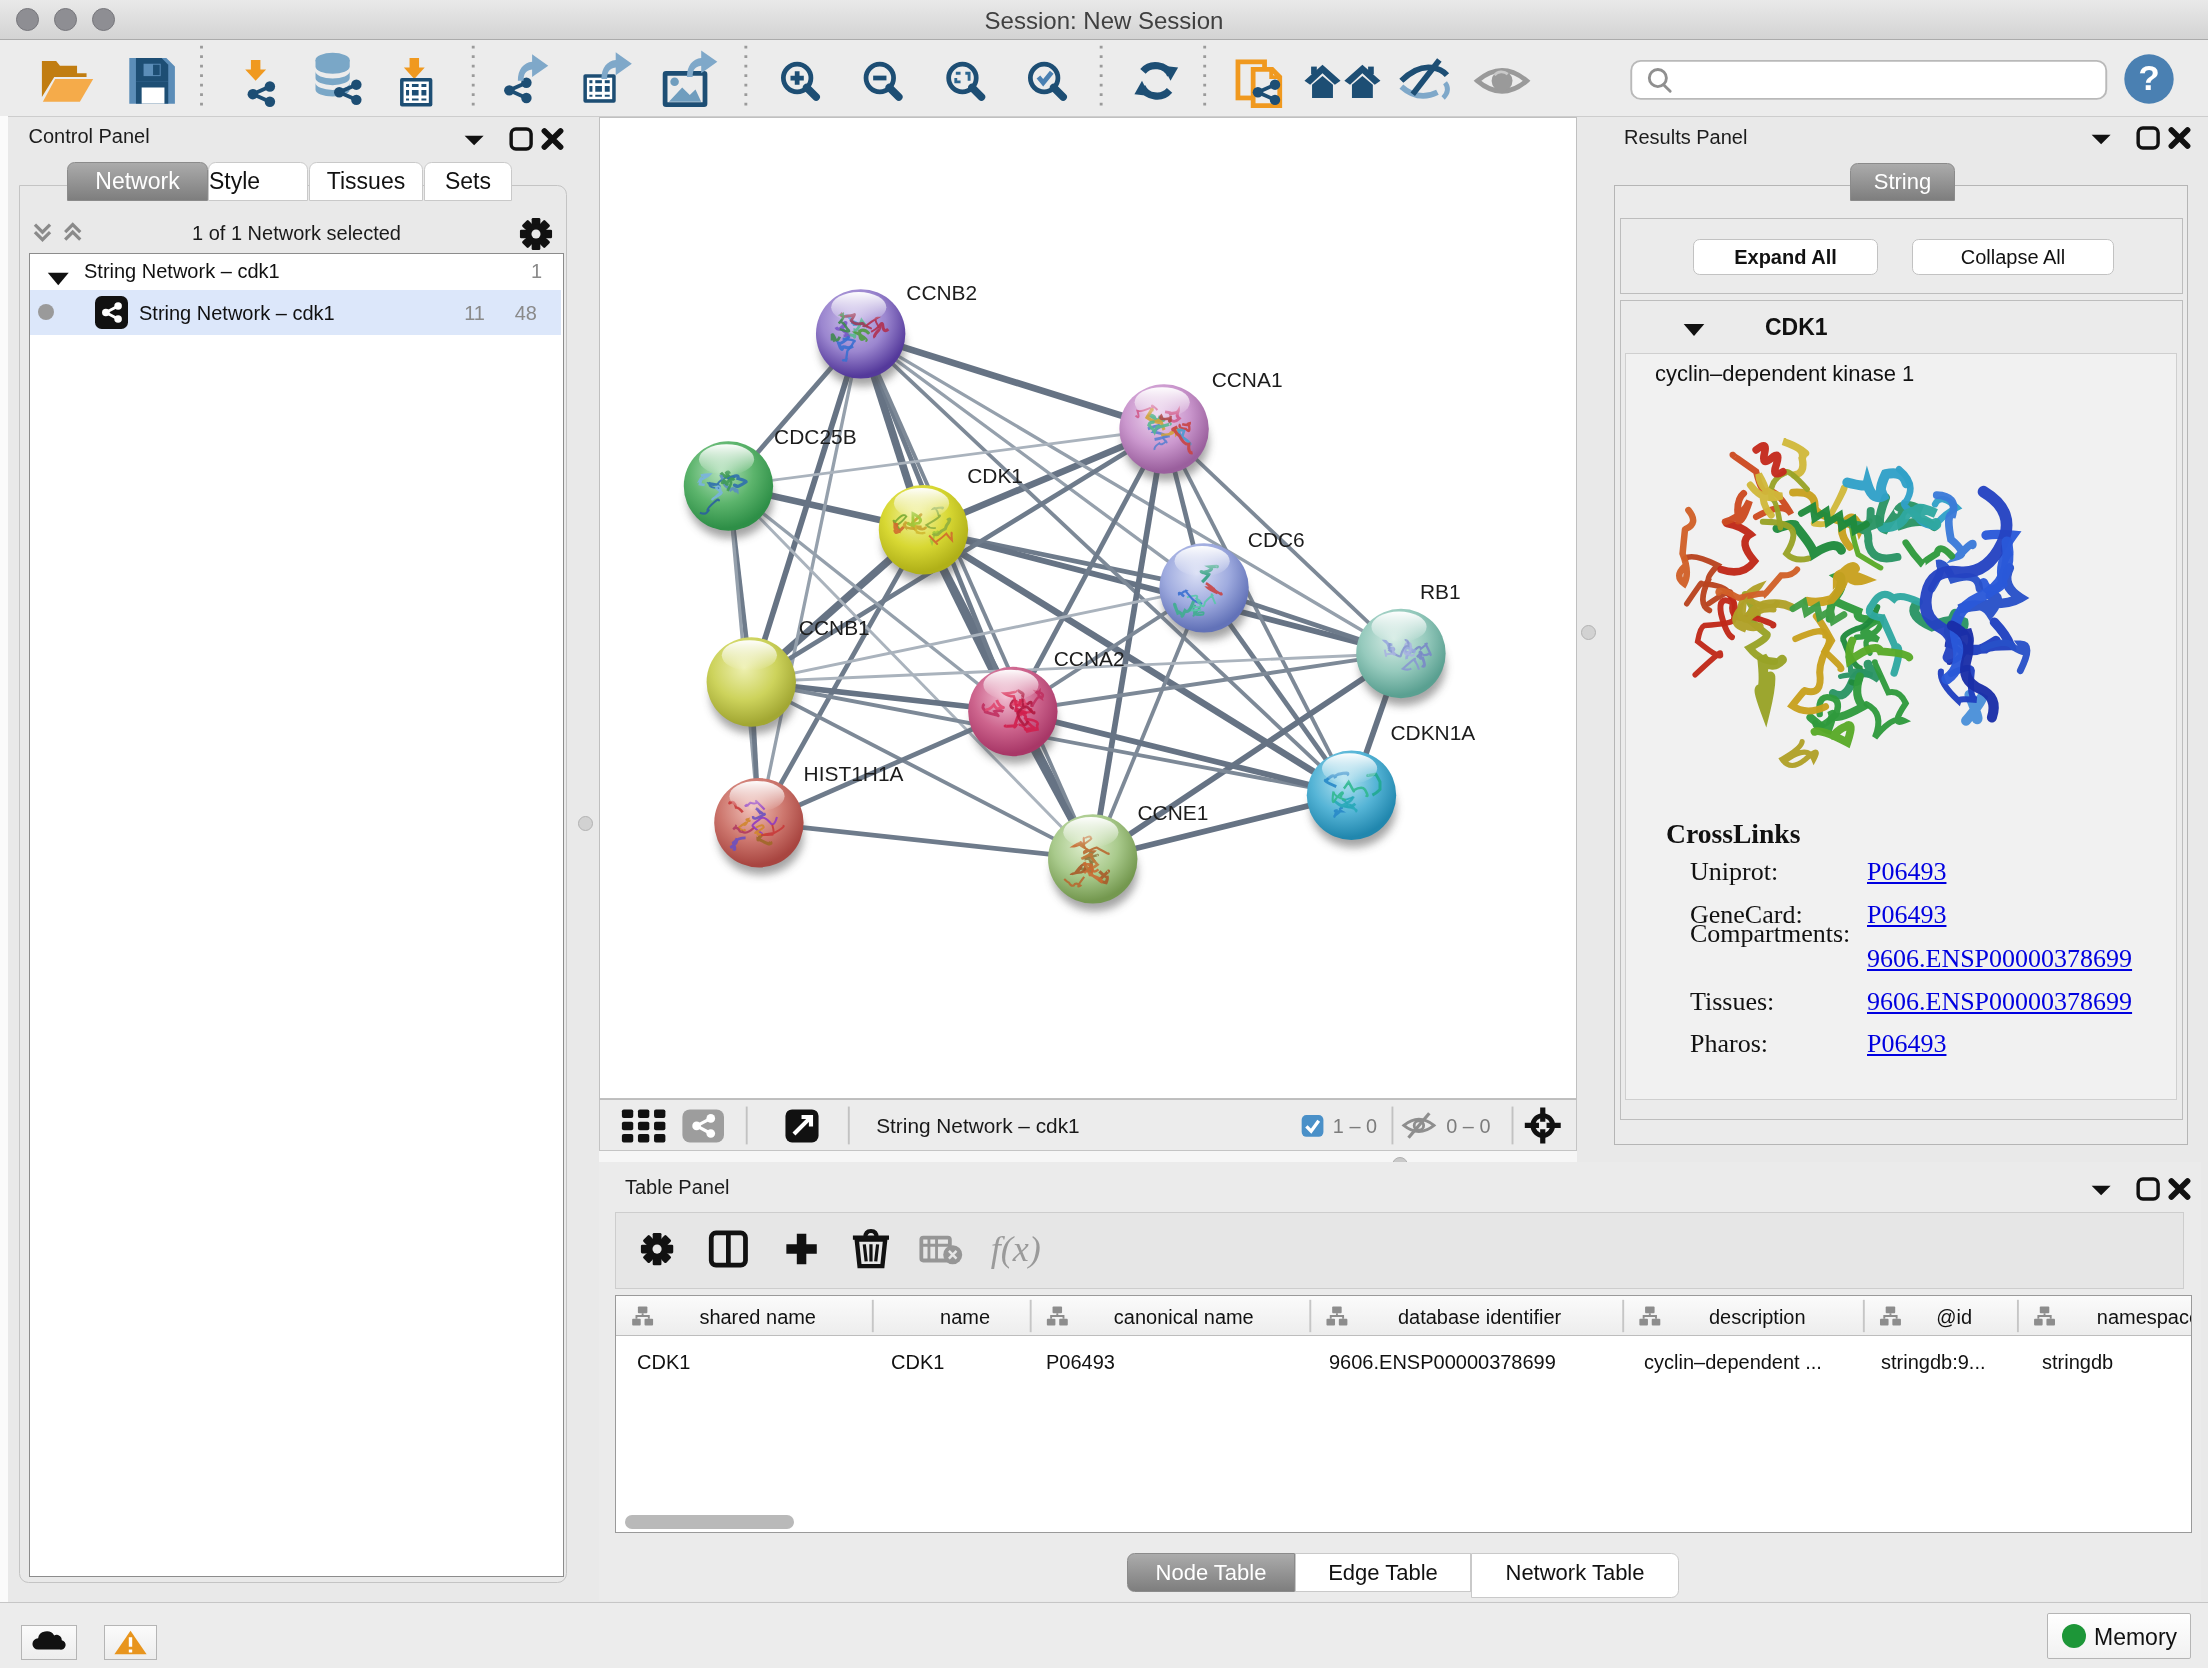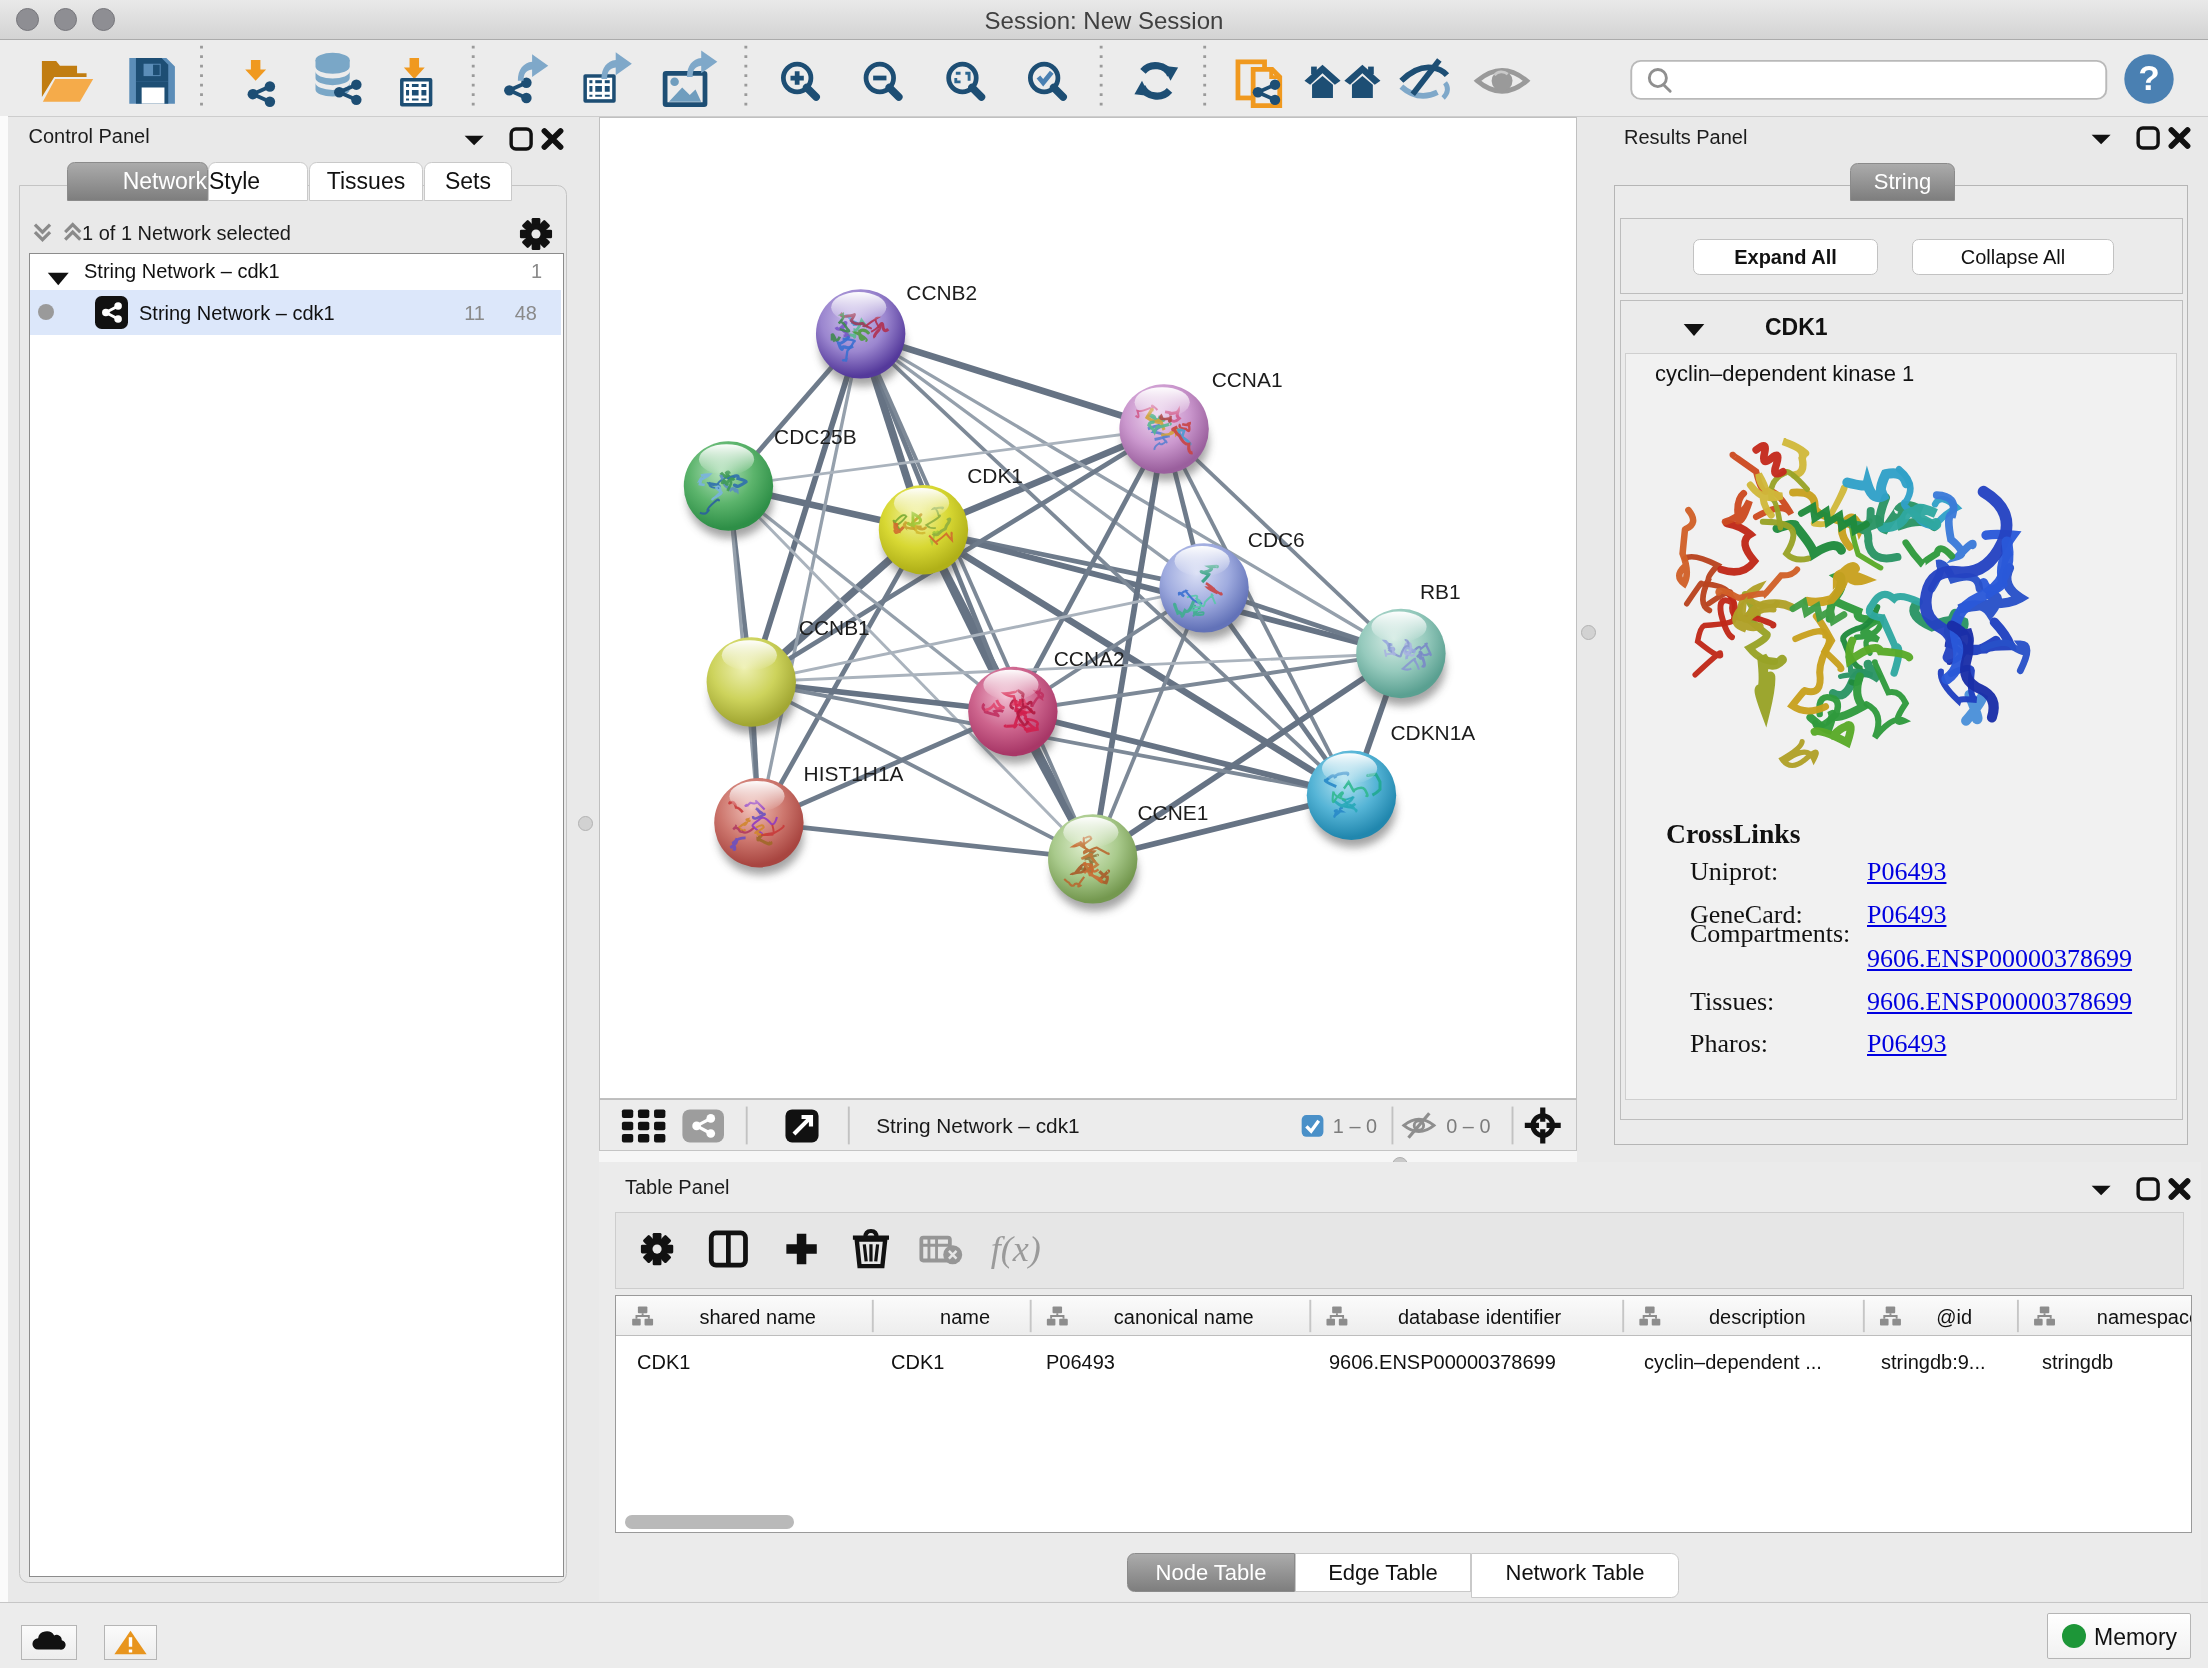--- a/index.html
+++ b/index.html
@@ -175,30 +175,30 @@
 
 <div class="abs" style="left:7.6px;top:117px;width:590px;height:1492px;background:#e9e9e9;"></div>
 <div class="abs hdr" style="left:28.5px;top:125px;">Control Panel</div>
 <svg class="abs" style="left:457px;top:127px;" width="114" height="25" viewBox="0 0 120 26">
   <path d="M 8,9 L 28,9 L 18,19 Z" fill="#111111"></path>
   <rect x="57" y="2" width="21" height="21" rx="5" fill="none" stroke="#111111" stroke-width="3.6"></rect>
   <path d="M 92,4 L 109,21 M 109,4 L 92,21" stroke="#111111" stroke-width="6" stroke-linecap="round"></path>
 </svg>
 
 <div class="abs" style="left:19px;top:185px;width:548px;height:1398px;background:#e9e9e9;border:1px solid #c4c4c4;border-radius:0 9.5px 9.5px 9.5px;box-sizing:border-box;"></div>
-<div class="abs" style="left:67px;top:162px;width:141px;height:39px;background:linear-gradient(#ababab,#7e7e7e);border:1px solid #8b8b8b;border-radius:7.6px 7.6px 0 0;box-sizing:border-box;color:#ffffff;font-size:23px;text-align:right;line-height:37px;">Network</div>
+<div class="abs" style="left:67px;top:162px;width:141px;height:39px;background:linear-gradient(#ababab,#7e7e7e);border:1px solid #8b8b8b;border-radius:7.6px 7.6px 0 0;box-sizing:border-box;color:#ffffff;font-size:23px;text-align:center;line-height:37px;">Network</div>
 <div class="abs" style="left:208px;top:162px;width:100px;height:39px;background:#ffffff;border:1px solid #c9c9c9;border-radius:7.6px 7.6px 0 0;box-sizing:border-box;color:#111;font-size:23px;text-align:left;line-height:37px;">Style</div>
 <div class="abs" style="left:309px;top:162px;width:114px;height:39px;background:#ffffff;border:1px solid #c9c9c9;border-radius:7.6px 7.6px 0 0;box-sizing:border-box;color:#111;font-size:23px;text-align:center;line-height:37px;">Tissues</div>
 <div class="abs" style="left:424px;top:162px;width:88px;height:39px;background:#ffffff;border:1px solid #c9c9c9;border-radius:7.6px 7.6px 0 0;box-sizing:border-box;color:#111;font-size:23px;text-align:center;line-height:37px;">Sets</div>
 
 <svg class="abs" style="left:31px;top:217px;" width="57" height="34" viewBox="0 0 60 36">
   <path d="M 4,8 L 12,16 L 20,8 M 4,16 L 12,24 L 20,16" fill="none" stroke="#8a8a8a" stroke-width="3.4"></path>
   <path d="M 36,24 L 44,16 L 52,24 M 36,16 L 44,8 L 52,16" fill="none" stroke="#8a8a8a" stroke-width="3.4"></path>
 </svg>
-<div class="abs" style="left:82px;top:222px;width:399px;font-size:20px;color:#1a1a1a;">1 of 1 Network selected</div>
+<div class="abs" style="left:97px;top:222px;width:399px;text-align:center;font-size:20px;color:#1a1a1a;">1 of 1 Network selected</div>
 <svg class="abs" style="left:519px;top:217px;" width="34" height="34" viewBox="-18 -18 36 36">
   <g fill="#111111">
     <circle r="11.5"></circle>
     <g>
         <rect x="-4.6" y="-17" width="9.2" height="7.2" rx="1.4"></rect>
       </g>
     <g transform="rotate(45)">
         <rect x="-4.6" y="-17" width="9.2" height="7.2" rx="1.4"></rect>
       </g>
     <g transform="rotate(90)">

